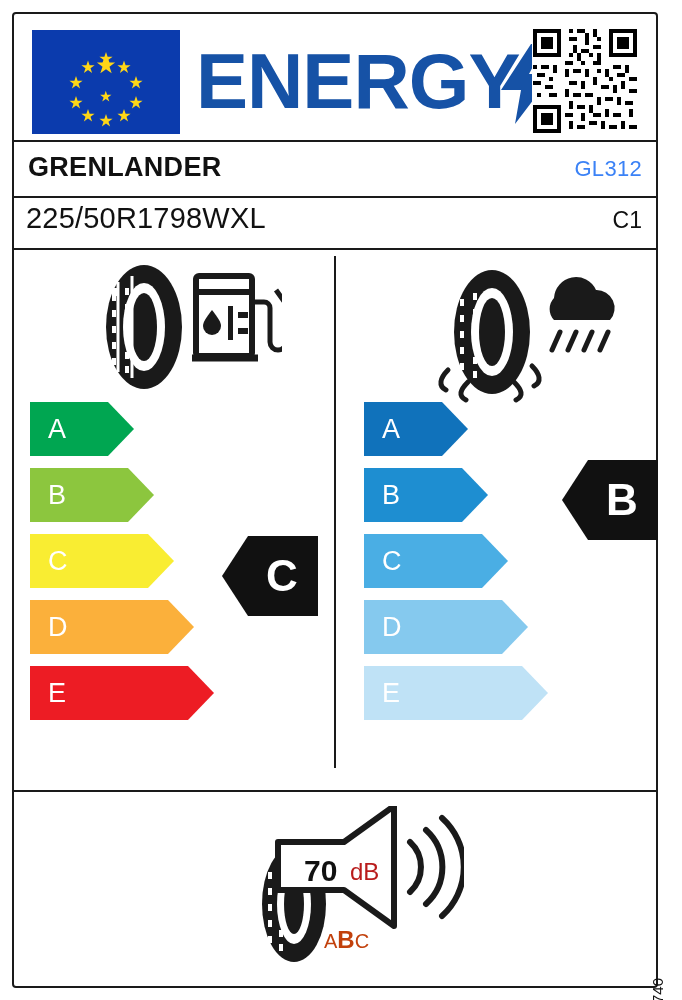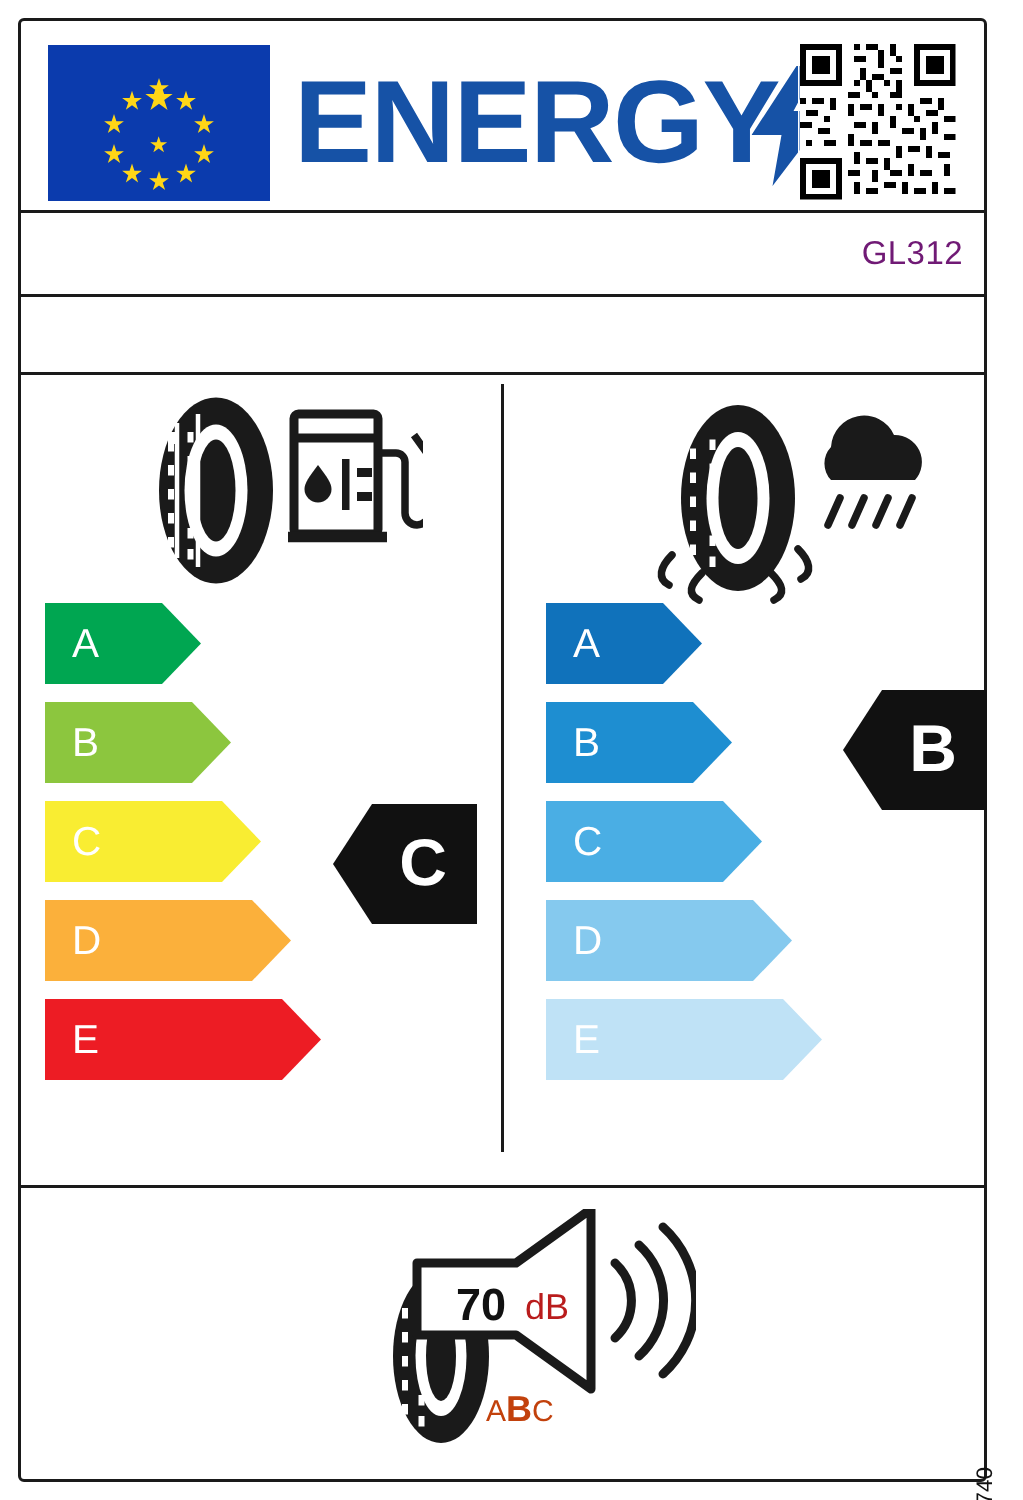--- a/index.html
+++ b/index.html
@@ -48,21 +48,21 @@
   }
   .brand-row{
     position:absolute;left:14px;top:142px;width:642px;height:56px;
   }
   .brand-name{
     position:absolute;left:14px;top:10px;
     font-size:27px;font-weight:bold;color:#111;letter-spacing:.3px;
   }
   .model{
     position:absolute;right:14px;top:14px;
-    font-size:22px;color:#701a75;letter-spacing:.3px;
+    font-size:22px;color:#3b82f6;letter-spacing:.3px;
   }
   .size-row{
     position:absolute;left:14px;top:198px;width:642px;height:50px;
   }
   .tyre-size{
     position:absolute;left:12px;top:4px;
     font-size:29px;color:#111;letter-spacing:.2px;
   }
   .tyre-class{
     position:absolute;right:14px;top:9px;
@@ -244,25 +244,30 @@
             <rect x="22" y="23" width="1" height="2"></rect>
           <rect x="24" y="24" width="2" height="1"></rect>
         </g>
       </svg>
     </div>
   </div>
 
   <div class="divider" style="top:140px;width:646px;left:12px;"></div>
 
   <div class="brand-row">
+    <div class="brand-name">GRENLANDER</div>
     <div class="model">GL312</div>
   </div>
 
   <div class="divider" style="top:196px;width:646px;left:12px;"></div>
 
+  <div class="size-row">
+    <div class="tyre-size">225/50R1798WXL</div>
+    <div class="tyre-class">C1</div>
+  </div>
 
   <div class="divider" style="top:248px;width:646px;left:12px;"></div>
 
   <div class="panels">
     <div class="vline"></div>
 
     <div class="icon-fuel">
       <svg width="190" height="130" viewBox="0 0 190 130">
         <g>
           <ellipse cx="52" cy="65" rx="38" ry="62" fill="#1a1a1a"></ellipse>

